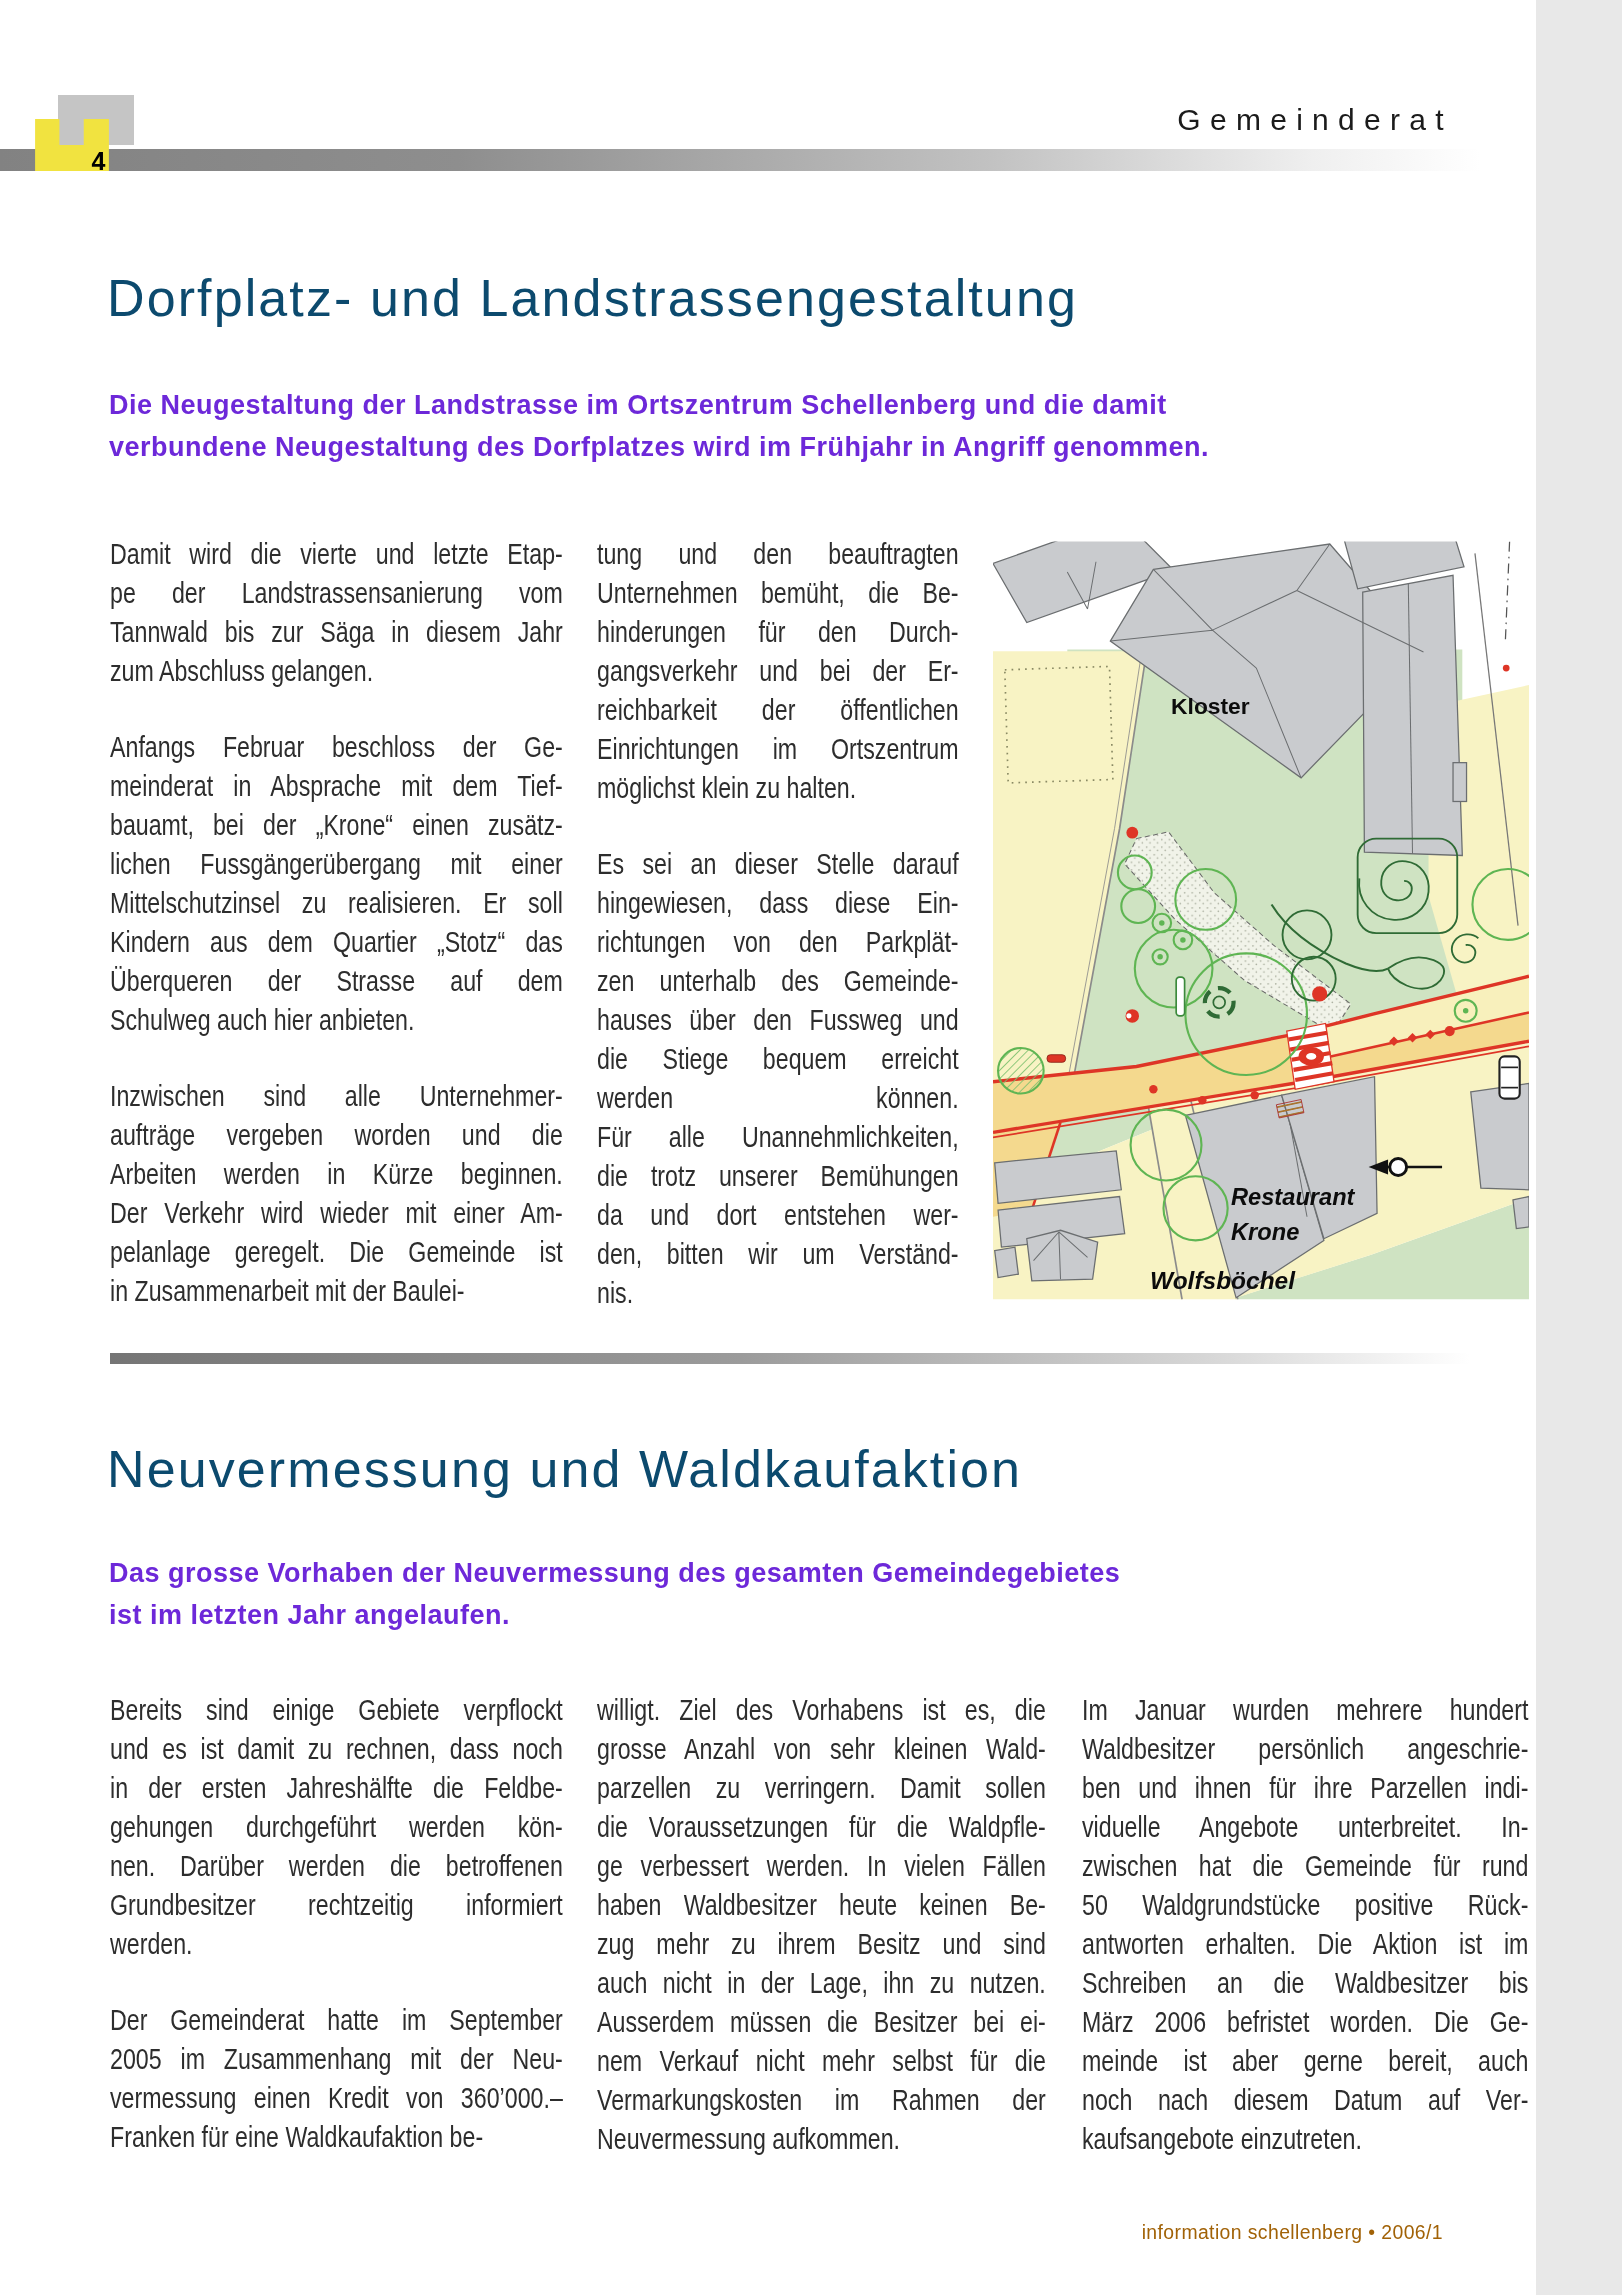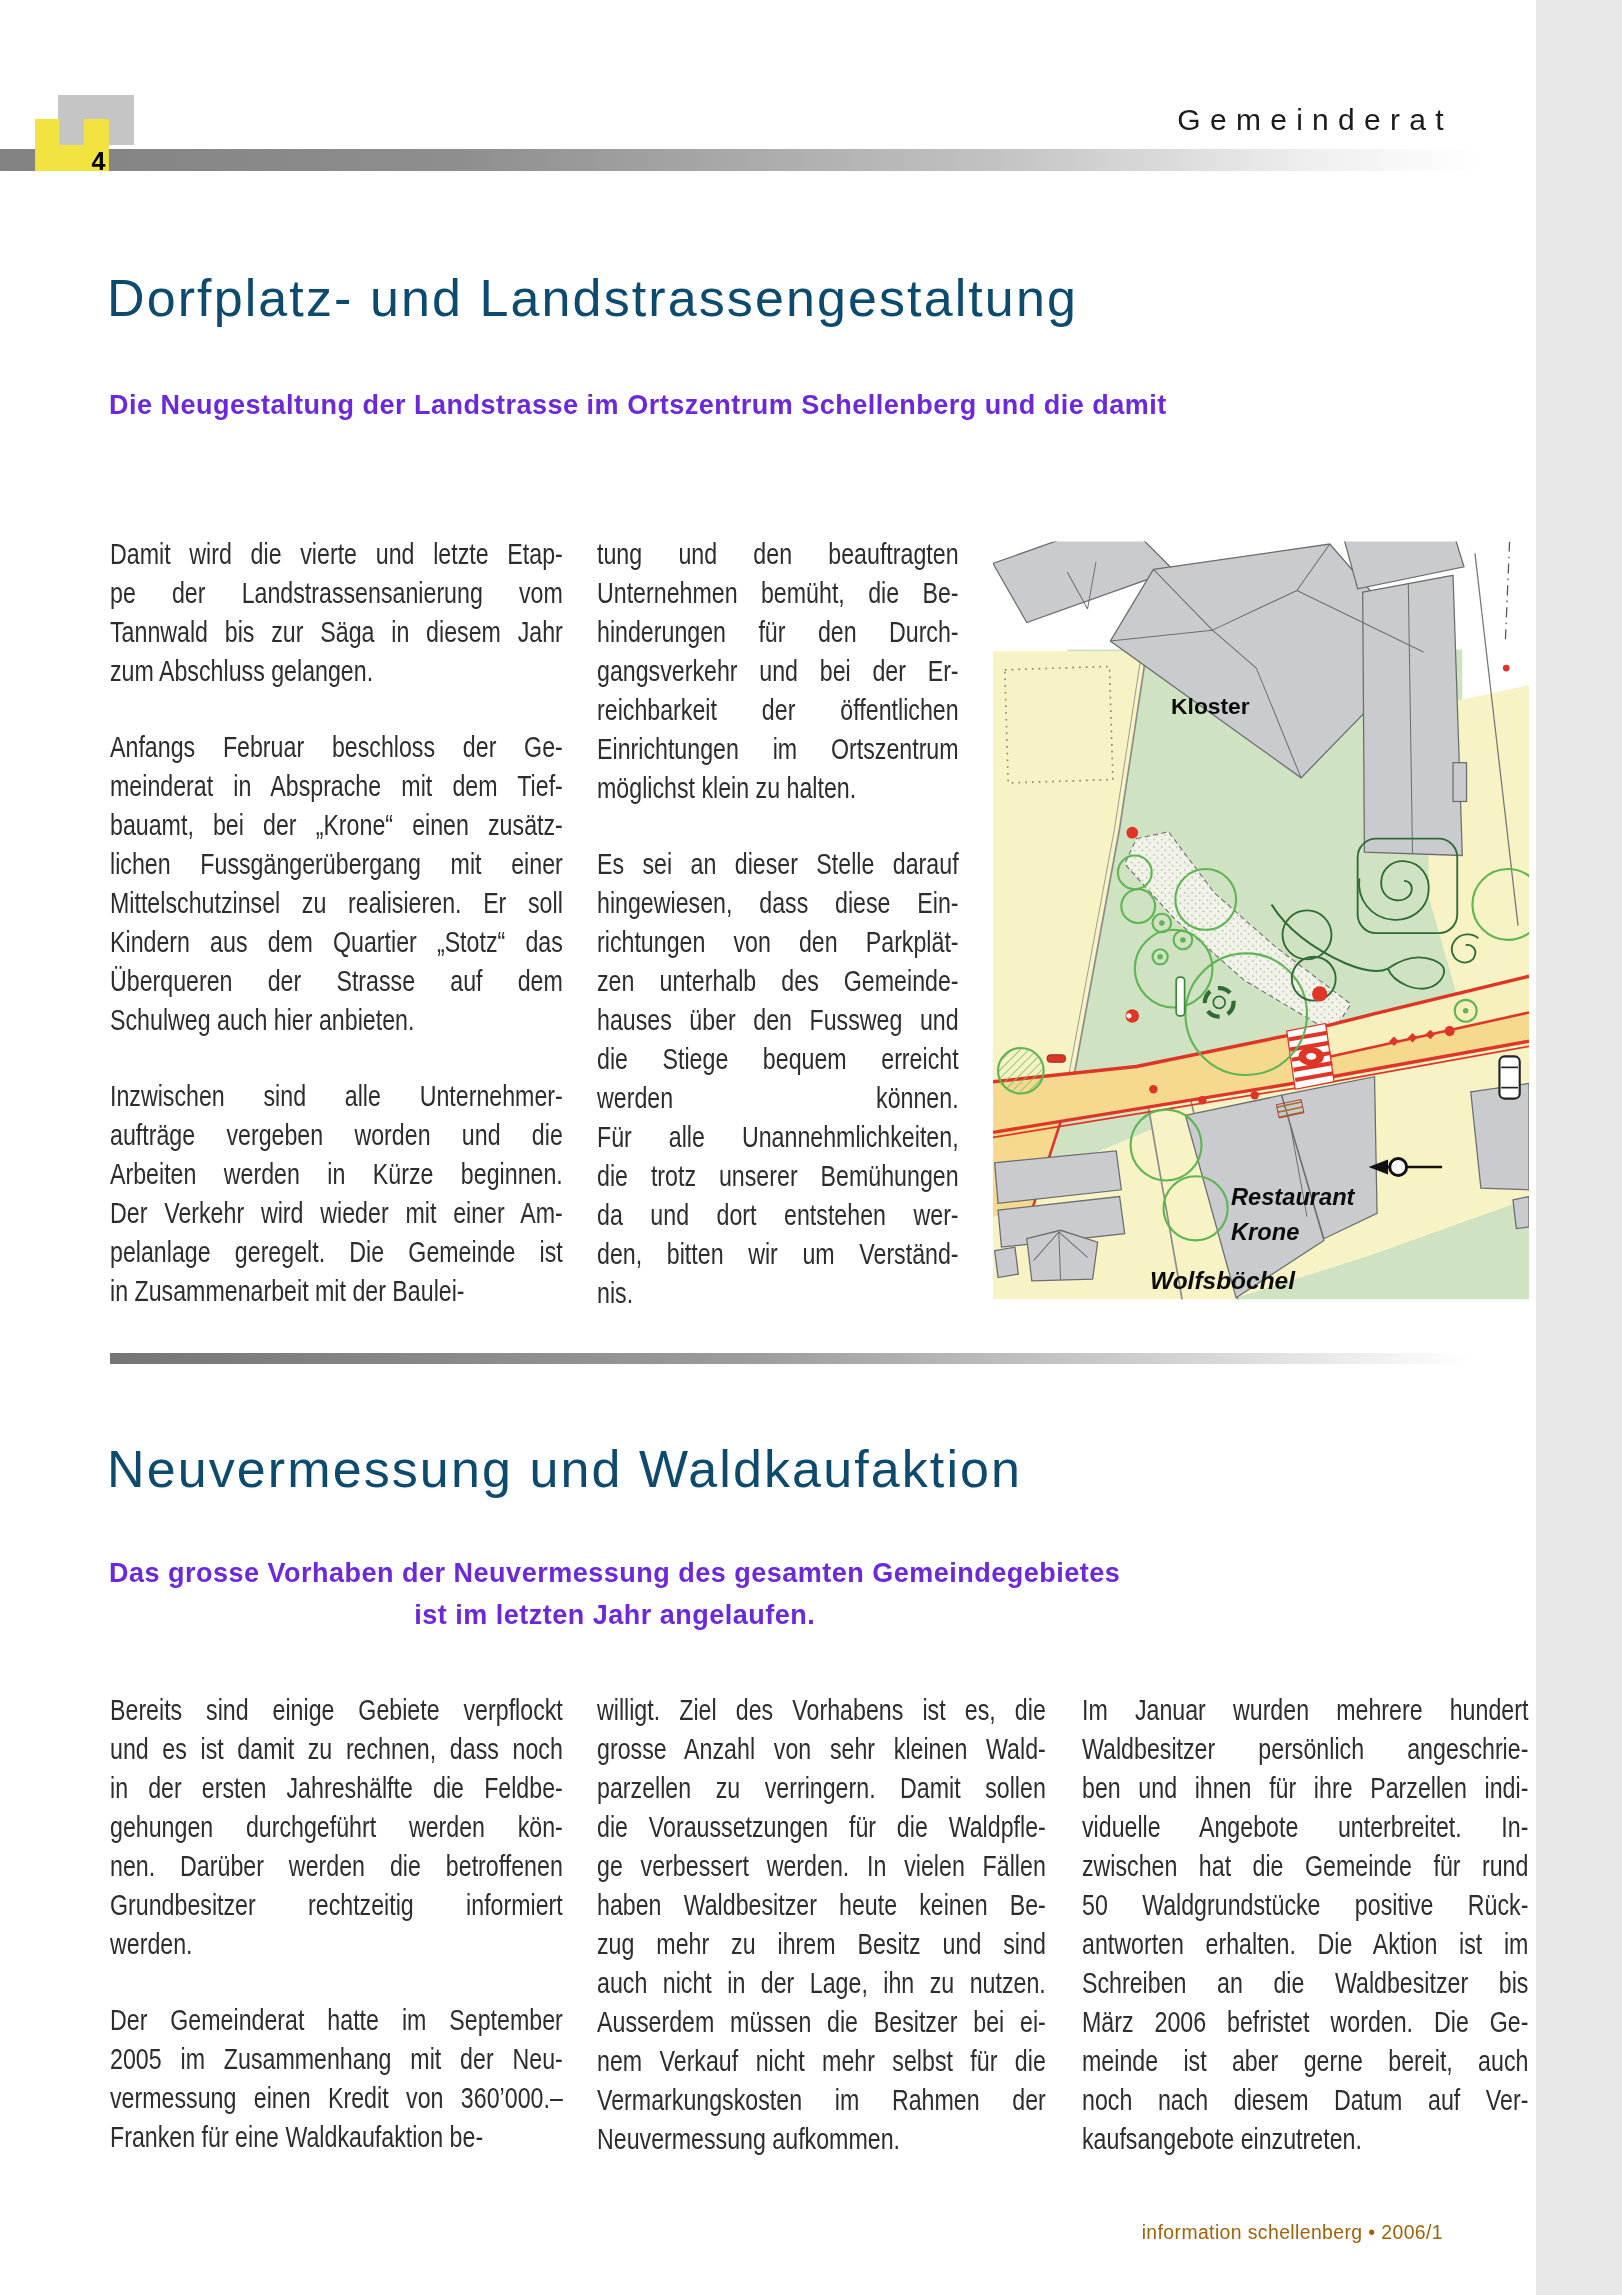--- a/index.html
+++ b/index.html
@@ -52,20 +52,21 @@
   <div class="abs logo-yellow">
     <svg width="74" height="52" viewBox="0 0 88 62">
       <path d="M0 0 H29 V31 H58 V0 H88 V62 H0 Z" fill="#f1e340"></path>
     </svg>
   </div>
   <div class="abs pagenum">4</div>
 
   <div class="abs h1" style="top:272px;">Dorfplatz- und Landstrassengestaltung</div>
   <div class="abs sub" style="top:384px;">
       <div>Die Neugestaltung der Landstrasse im Ortszentrum Schellenberg und die damit</div>
+      <div>verbundene Neugestaltung des Dorfplatzes wird im Frühjahr in Angriff genommen.</div>
     </div>
 
   <div class="abs col" style="left:110px;top:535px;width:566px;">
       <div class="para">
         <div class="jl">Damit wird die vierte und letzte Etap-</div>
         <div class="jl">pe der Landstrassensanierung vom</div>
         <div class="jl">Tannwald bis zur Säga in diesem Jahr</div>
         <div class="ll">zum Abschluss gelangen.</div>
       </div>
       <div class="para">
@@ -279,21 +280,21 @@
         <text class="maplabel it" x="282" y="786" font-size="28">Restaurant</text>
         <text class="maplabel it" x="282" y="828" font-size="28">Krone</text>
         <text class="maplabel it" x="186" y="886" font-size="29">Wolfsböchel</text>
       </g>
     </svg>
   </div>
 
   <div class="abs divider"></div>
 
   <div class="abs h1" style="top:1443px;">Neuvermessung und Waldkaufaktion</div>
-  <div class="abs sub" style="top:1552px;text-align:center;">
+  <div class="abs sub" style="top:1552px;">
       <div>Das grosse Vorhaben der Neuvermessung des gesamten Gemeindegebietes</div>
       <div>ist im letzten Jahr angelaufen.</div>
     </div>
 
   <div class="abs col" style="left:110px;top:1691px;width:566px;">
       <div class="para">
         <div class="jl">Bereits sind einige Gebiete verpflockt</div>
         <div class="jl">und es ist damit zu rechnen, dass noch</div>
         <div class="jl">in der ersten Jahreshälfte die Feldbe-</div>
         <div class="jl">gehungen durchgeführt werden kön-</div>

